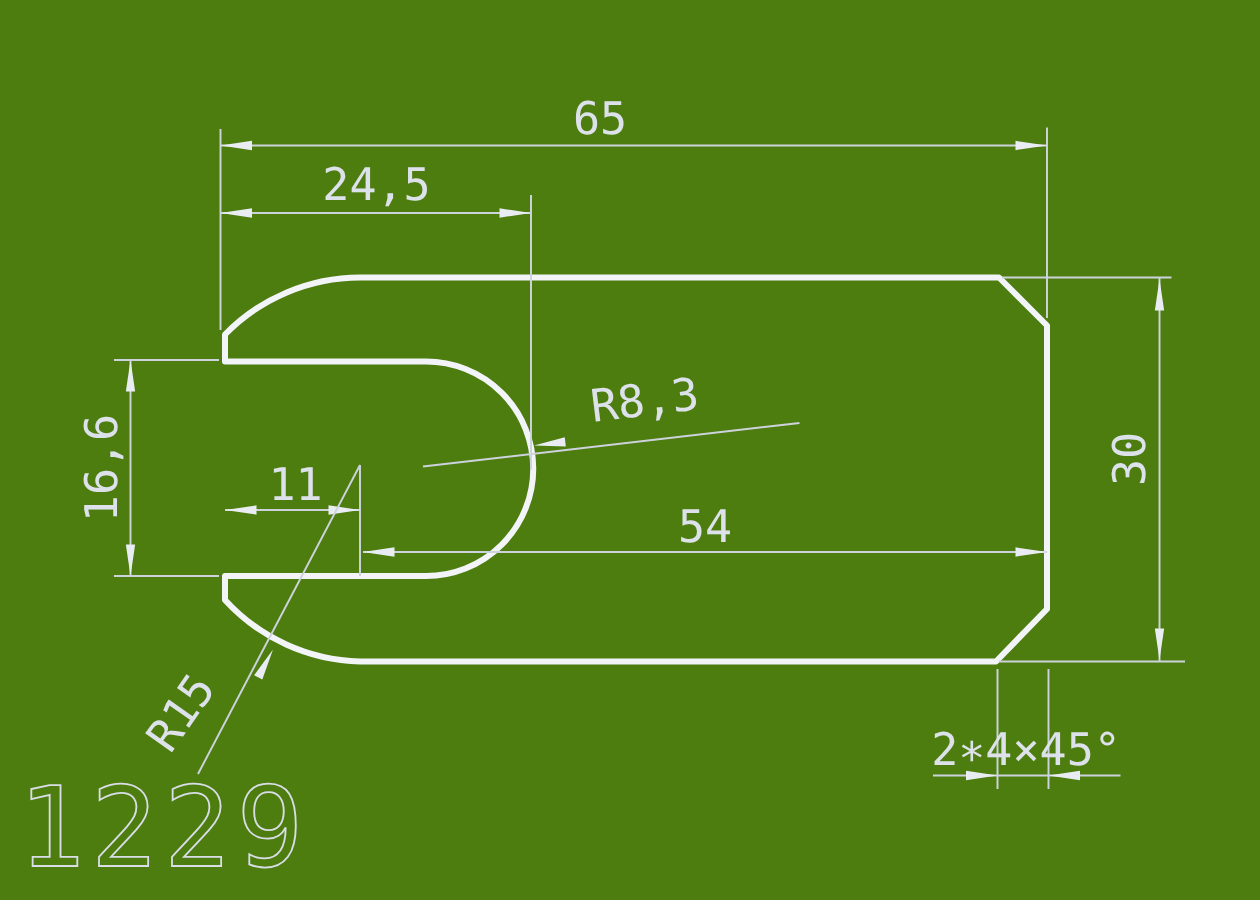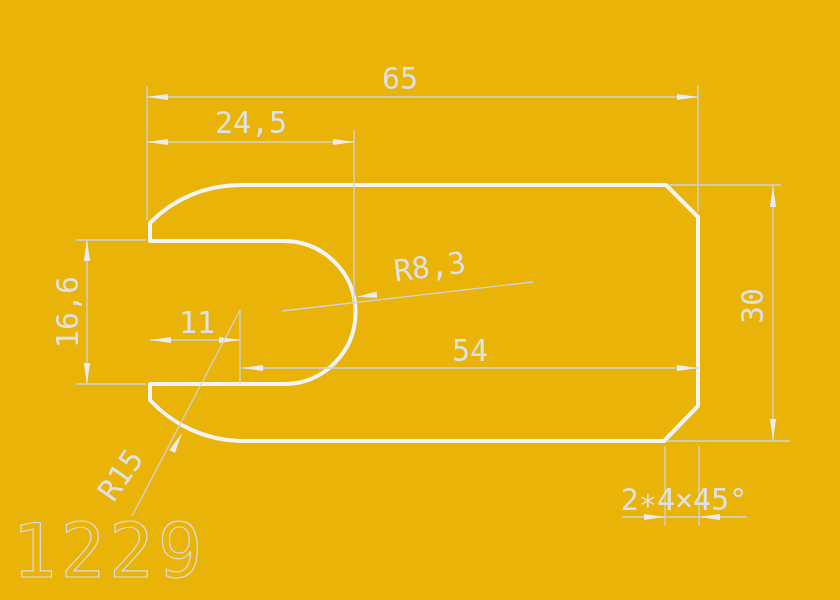--- a/index.html
+++ b/index.html
@@ -4,21 +4,21 @@
 <style>
   html, body {
     margin: 0;
     padding: 0;
     background: #212733;
   }
   .canvas-wrap {
     position: relative;
     width: 840px;
     height: 600px;
-    background: #eab308;
+    background: #4d7c0f;
     overflow: hidden;
     font-family: "DejaVu Sans Mono", monospace;
   }
   svg { display: block; }
 
   .thick {
     stroke: #f2f4f8;
     stroke-width: 4;
     fill: none;
     stroke-linejoin: round;

